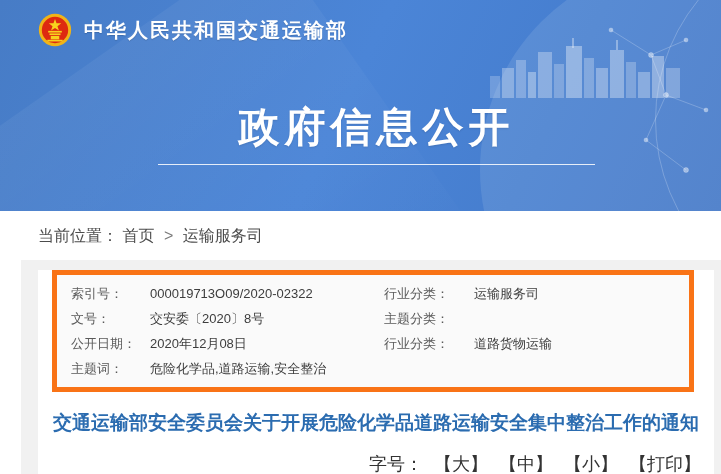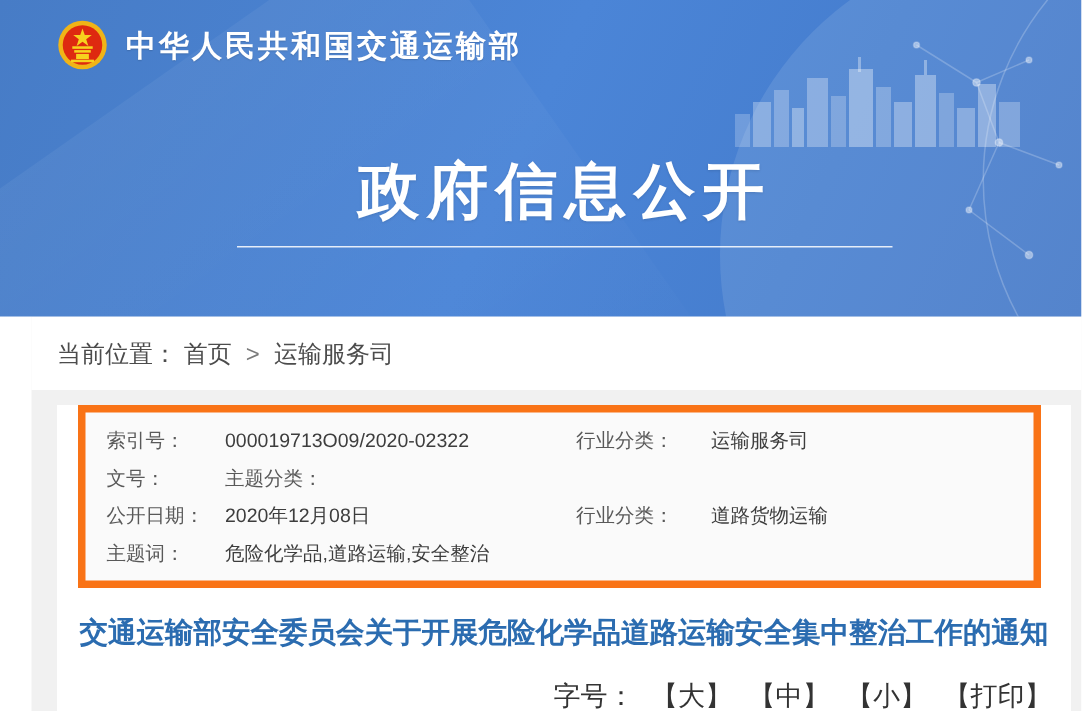--- a/index.html
+++ b/index.html
@@ -130,20 +130,21 @@
 
     <div class="meta-table">
       <div class="meta-row">
         <span class="meta-label">索引号：</span>
         <span class="meta-value">000019713O09/2020-02322</span>
         <span class="meta-label">行业分类：</span>
         <span class="meta-value">运输服务司</span>
       </div>
       <div class="meta-row">
         <span class="meta-label">文号：</span>
+        <span class="meta-value">交安委〔2020〕8号</span>
         <span class="meta-label">主题分类：</span>
       </div>
       <div class="meta-row">
         <span class="meta-label">公开日期：</span>
         <span class="meta-value">2020年12月08日</span>
         <span class="meta-label">行业分类：</span>
         <span class="meta-value">道路货物运输</span>
       </div>
       <div class="meta-row">
         <span class="meta-label">主题词：</span>

